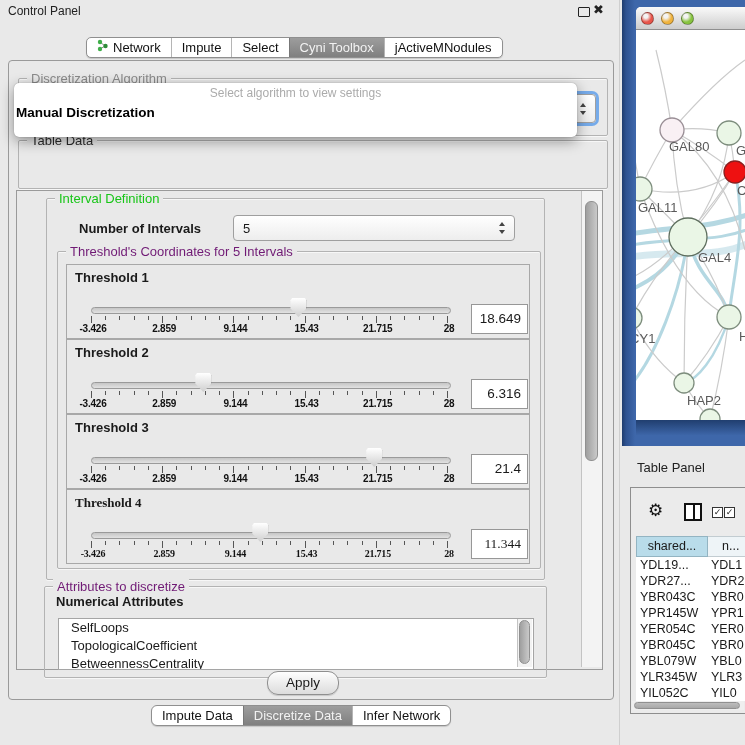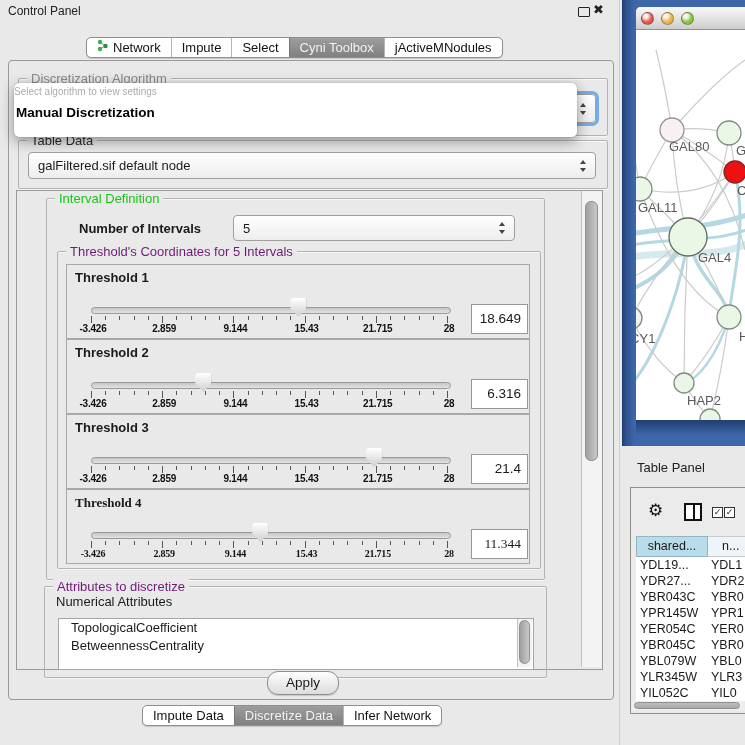--- a/index.html
+++ b/index.html
@@ -12,42 +12,42 @@
   .float-btn{left:578px;top:7px;width:10px;height:8px;border:1.5px solid #222;border-radius:1px;}
   .close-btn{left:593px;top:2px;font-size:13px;font-weight:bold;color:#222;}
   
   .segbar{display:flex;border:1px solid #8f8f8f;border-radius:5px;overflow:hidden;
           background:#fff;box-shadow:0 1px 1px rgba(0,0,0,.15);}
   .seg{border-left:1px solid #b5b5b5;padding:0 10px;font-size:13px;line-height:19px;height:19px;
        color:#111;display:flex;align-items:center;gap:4px;white-space:nowrap;}
   .seg:first-child{border-left:none;}
   .seg.sel{background:linear-gradient(#9d9d9d,#808080);color:#f2f2f2;border-left-color:#777;}
   #top-tabs{left:86px;top:37px;}
-  #bottom-tabs{left:142px;top:705px;}
+  #bottom-tabs{left:151px;top:705px;border-radius:6px;}
   
   .outer-panel{left:8px;top:60px;width:604px;height:638px;border:1px solid #9a9a9a;border-radius:4px;}
   .inner-panel{left:16px;top:190px;width:585px;height:478px;border:1px solid #9a9a9a;overflow:hidden;}
   .group{border:1px solid #b3b3b3;border-radius:2px;
          box-shadow:inset 0 1px 0 rgba(255,255,255,.65),0 1px 0 rgba(255,255,255,.65);}
   .group-title{position:absolute;top:-8px;left:8px;background:#e9e9e9;padding:0 4px;
                font-size:13px;white-space:nowrap;}
   .t-gray{color:#8a8a8a;} .t-dark{color:#2b2b2b;} .t-green{color:#17c517;} .t-blue{color:#701a75;}
   
   .combo{background:linear-gradient(#ffffff,#ededed);border:1px solid #9f9f9f;border-radius:4px;
          font-size:13px;display:flex;align-items:center;padding-left:9px;box-sizing:border-box;}
   .stepper{position:absolute;right:8px;top:50%;transform:translateY(-50%);width:7px;height:12px;}
   .stepper:before,.stepper:after{content:"";position:absolute;left:0;border-left:3.5px solid transparent;
          border-right:3.5px solid transparent;}
   .stepper:before{top:0;border-bottom:4.5px solid #444;}
   .stepper:after{bottom:0;border-top:4.5px solid #444;}
   .focus-ring{box-shadow:0 0 0 3px rgba(98,160,234,.85);}
   
   .popup{left:14px;top:83px;width:563px;height:54px;background:#fff;border-radius:5px;
          box-shadow:0 4px 14px rgba(0,0,0,.4),0 0 1px rgba(0,0,0,.4);z-index:20;}
-  .popup-hint{height:17px;font-size:10px;color:#ababab;padding-top:3px;}
+  .popup-hint{height:17px;text-align:center;font-size:12px;color:#ababab;padding-top:3px;}
   .popup-opt{font-size:13.5px;padding:1px 2px 0 2px;line-height:17px;color:#000;}
   .popup-opt.bold{font-weight:bold;}
   
   .thresh-row{position:absolute;left:8px;width:462px;height:73px;border:1px solid #a8a8a8;}
   .thresh-label{position:absolute;left:8px;top:5px;font-size:13px;font-weight:bold;}
   .slider-track{position:absolute;left:24px;top:42px;width:358px;height:5px;border:1px solid #9a9a9a;
                 border-radius:4px;background:linear-gradient(#c6c6c6,#e2e2e2);}
   .slider-thumb{position:absolute;top:33px;width:16px;height:19px;
                 background:linear-gradient(#ffffff,#cfcfcf);
                 clip-path:polygon(10% 0,90% 0,100% 12%,100% 55%,50% 100%,0 55%,0 12%);
@@ -151,24 +151,20 @@
 
   <div class="abs popup">
     <div class="popup-hint">Select algorithm to view settings</div>
     <div id="popup-options">
         <div class="popup-opt bold">Manual Discretization</div>
       </div>
   </div>
 
   <div class="abs group" style="left:18px;top:140px;width:588px;height:47px;">
     <div class="group-title t-dark">Table Data</div>
-  </div>
-  <div class="abs combo" style="left:28px;top:152px;width:568px;height:27px;">
-    <span>galFiltered.sif default node</span>
-    <span class="stepper"></span>
   </div>
 
   <div class="abs inner-panel"></div>
   <div class="abs vscroll" style="left:581px;top:191px;width:20px;height:476px;">
     <div class="scroll-thumb" style="left:3px;top:10px;width:13px;height:260px;"></div>
   </div>
 
   <div class="abs group" style="left:46px;top:198px;width:497px;height:380px;">
     <div class="group-title t-green">Interval Definition</div>
     <div style="position:absolute;left:32px;top:22px;font-size:13px;font-weight:bold;">Number of Intervals</div>
@@ -340,22 +336,23 @@
             <div class="ticklabel" style="left: 360px;">28</div>
             <div class="value-box">11.344</div>
           </div>
         </div>
     </div>
   </div>
 
   <div class="abs group" style="left:44px;top:586px;width:501px;height:90px;">
     <div class="group-title t-blue">Attributes to discretize</div>
   </div>
-  <div class="abs" style="left:56px;top:594px;font-size:13px;font-weight:normal;">Numerical Attributes</div>
+  <div class="abs" style="left:56px;top:594px;font-size:13px;font-weight:bold;">Numerical Attributes</div>
   <div class="abs attr-list" id="attr-list">
+      <div class="attr-item">SelfLoops</div>
       <div class="attr-item">TopologicalCoefficient</div>
       <div class="attr-item">BetweennessCentrality</div>
     </div>
   <div class="abs vscroll" style="left:517px;top:619px;width:14px;height:48px;">
     <div class="scroll-thumb" style="left:1px;top:1px;width:11px;height:44px;"></div>
   </div>
 
   <div class="abs apply-btn">Apply</div>
 
   <div class="abs segbar" id="bottom-tabs">

